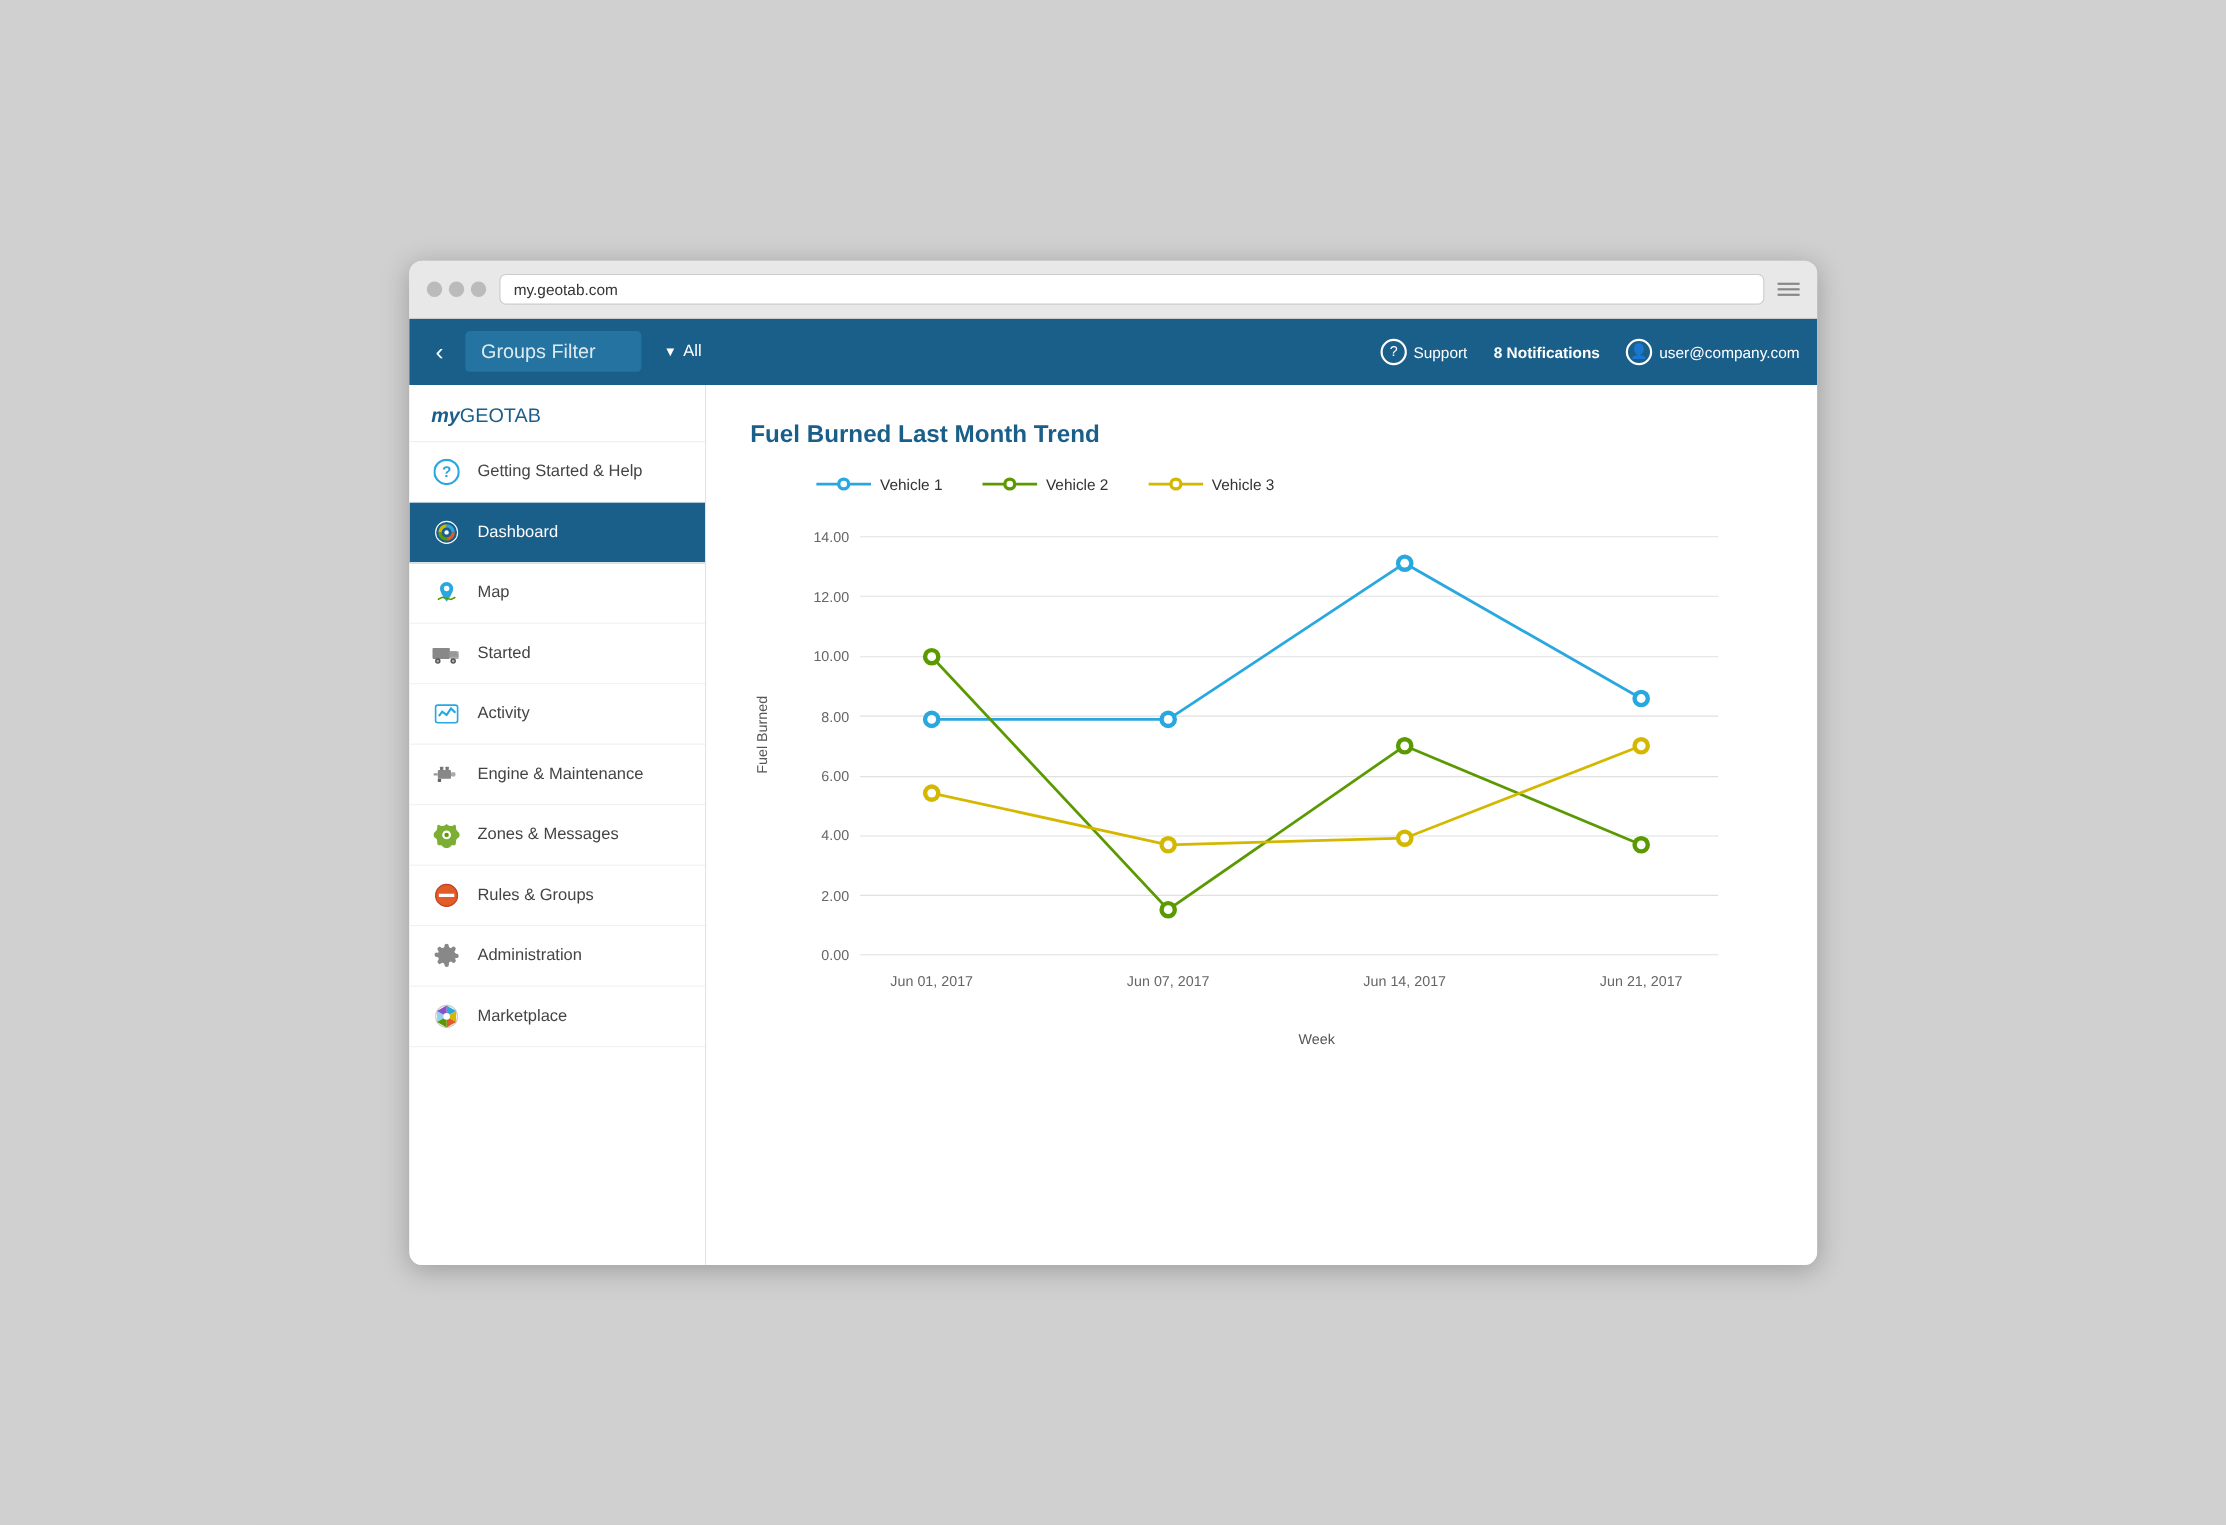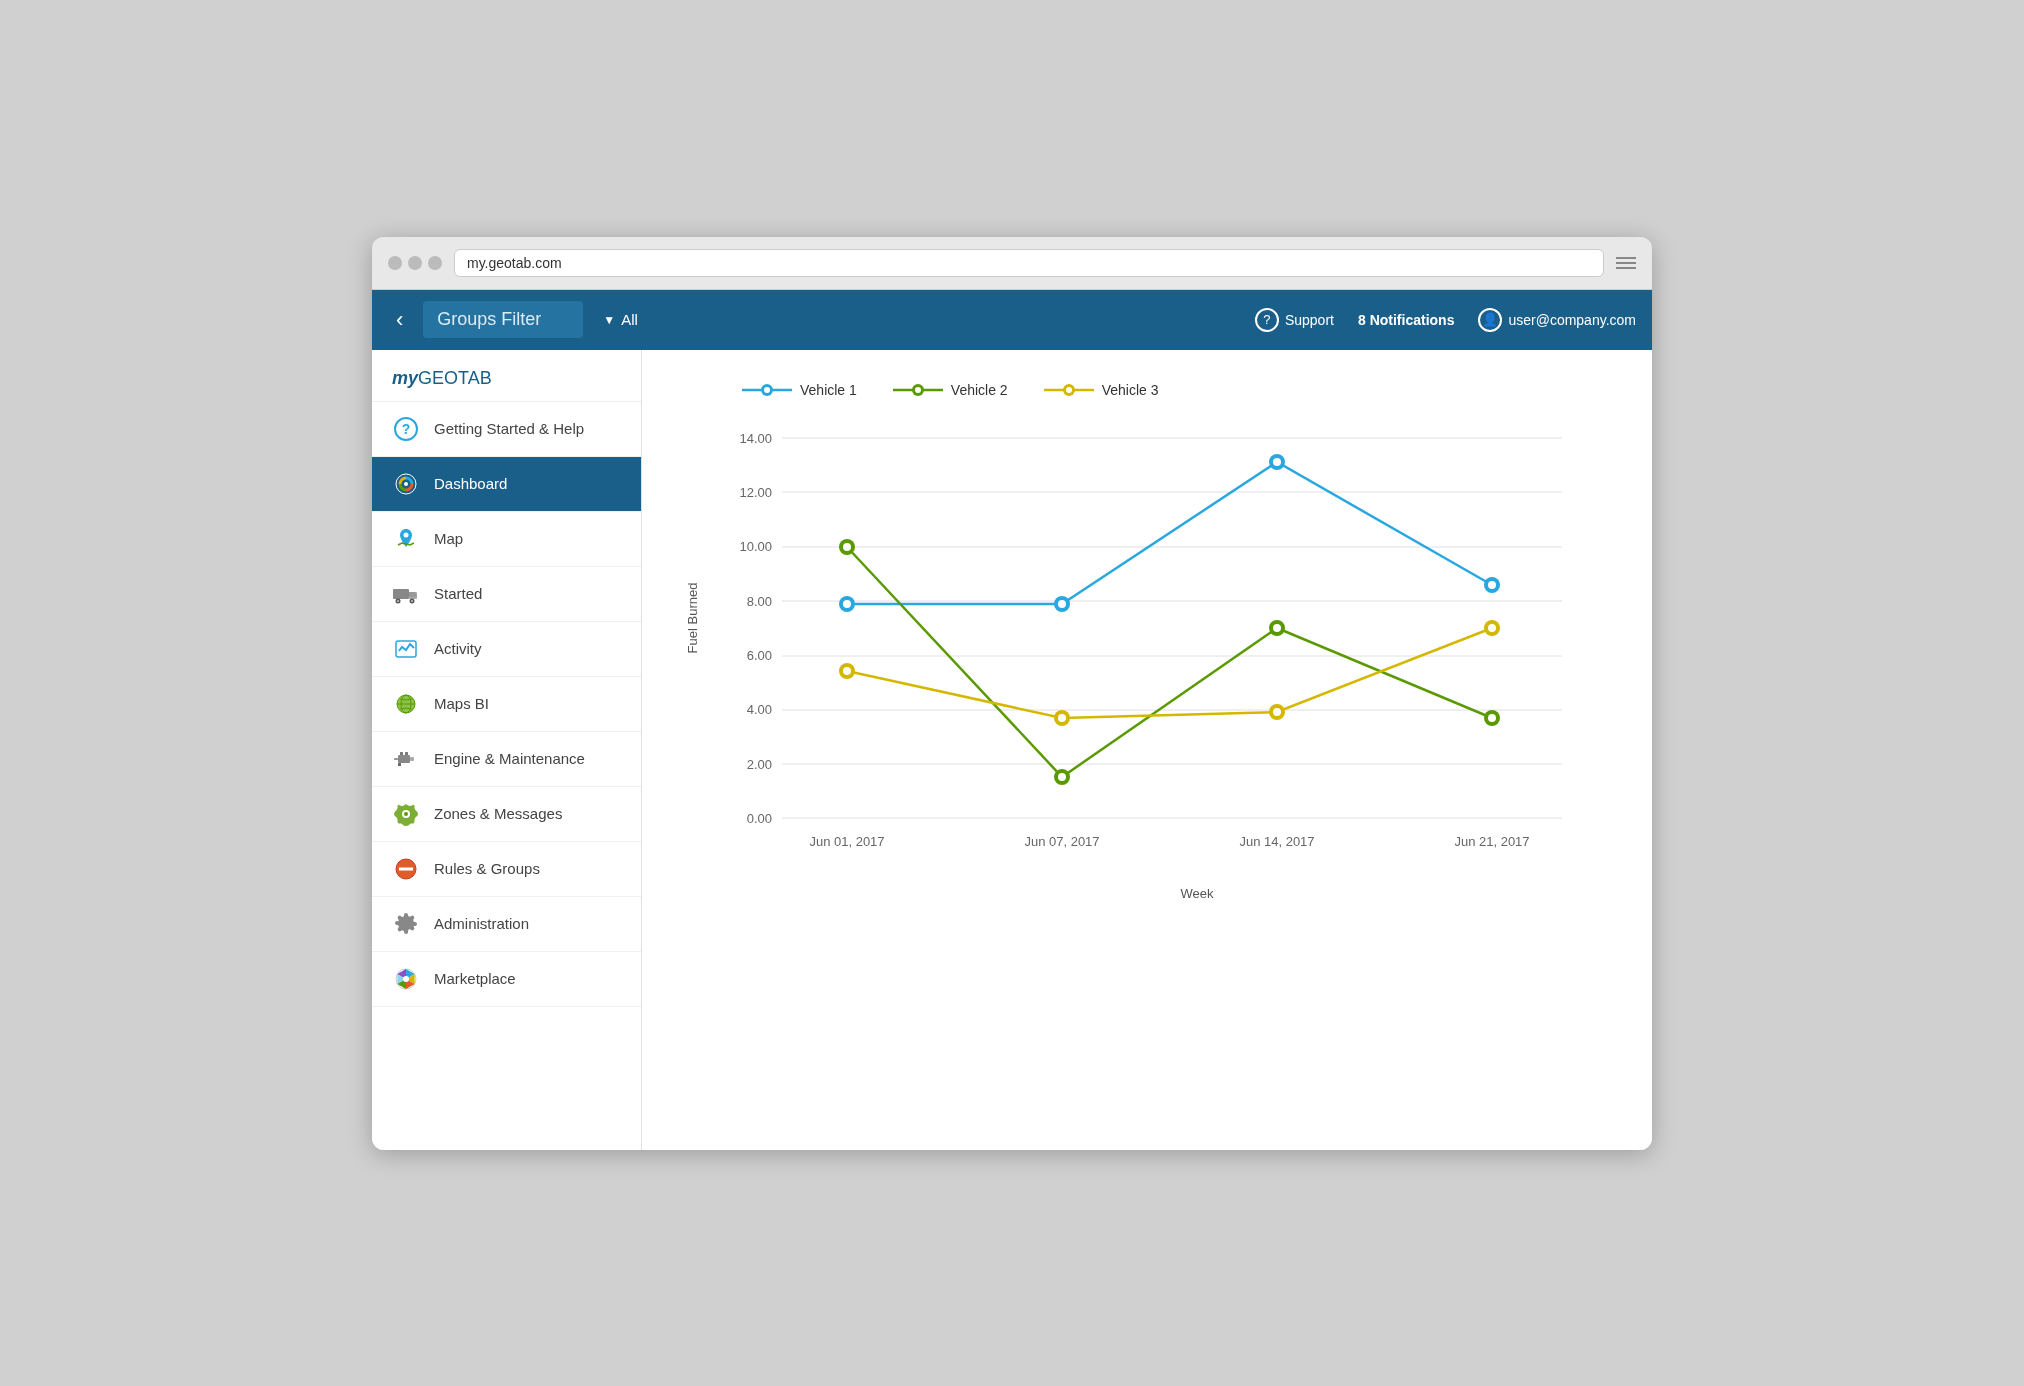--- a/index.html
+++ b/index.html
@@ -320,32 +320,20 @@
         <div class="nav-item">
           <div class="nav-icon">
             <svg width="24" height="24" viewBox="0 0 24 24">
               <rect x="2" y="4" width="20" height="16" rx="2" fill="white" stroke="#29a8e0" stroke-width="1.5"></rect>
               <polyline points="5,14 8,10 12,13 16,7 20,11" stroke="#29a8e0" stroke-width="2" fill="none"></polyline>
             </svg>
           </div>
           <span>Activity</span>
         </div>
 
-        <div class="nav-item">
-          <div class="nav-icon">
-            <svg width="24" height="24" viewBox="0 0 24 24">
-              <circle cx="12" cy="12" r="9" fill="#8bc34a" stroke="#5a9a00" stroke-width="1"></circle>
-              <ellipse cx="12" cy="12" rx="5" ry="9" fill="none" stroke="#5a9a00" stroke-width="1"></ellipse>
-              <line x1="3" y1="12" x2="21" y2="12" stroke="#5a9a00" stroke-width="1"></line>
-              <path d="M6 7 Q12 9 18 7" fill="none" stroke="#5a9a00" stroke-width="1"></path>
-              <path d="M6 17 Q12 15 18 17" fill="none" stroke="#5a9a00" stroke-width="1"></path>
-            </svg>
-          </div>
-          <span>Maps BI</span>
-        </div>
 
         <div class="nav-item">
           <div class="nav-icon">
             <svg width="24" height="24" viewBox="0 0 24 24">
               <rect x="4" y="8" width="12" height="8" rx="1" fill="#888"></rect>
               <rect x="16" y="10" width="4" height="4" rx="1" fill="#aaa"></rect>
               <rect x="6" y="5" width="3" height="3" rx="0.5" fill="#777"></rect>
               <rect x="11" y="5" width="3" height="3" rx="0.5" fill="#777"></rect>
               <rect x="0" y="11" width="4" height="2" rx="0.5" fill="#999"></rect>
               <rect x="4" y="16" width="3" height="3" rx="0.5" fill="#666"></rect>
@@ -396,20 +384,21 @@
               <path d="M3.34 17 L12 12 L3.34 7 Z" fill="#29a8e0" opacity="0.5"></path>
               <path d="M3.34 7 L12 12 L12 2 Z" fill="#8b4fc8"></path>
               <circle cx="12" cy="12" r="3" fill="white"></circle>
             </svg>
           </div>
           <span>Marketplace</span>
         </div>
       </div>
 
       <div class="content-area">
+        <div class="chart-title">Fuel Burned Last Month Trend</div>
 
         <div class="chart-legend">
           <div class="legend-item">
             <svg width="50" height="16">
               <line x1="0" y1="8" x2="50" y2="8" stroke="#29a8e0" stroke-width="2.5"></line>
               <circle cx="25" cy="8" r="6" fill="#29a8e0"></circle>
               <circle cx="25" cy="8" r="3" fill="white"></circle>
             </svg>
             <span>Vehicle 1</span>
           </div>

